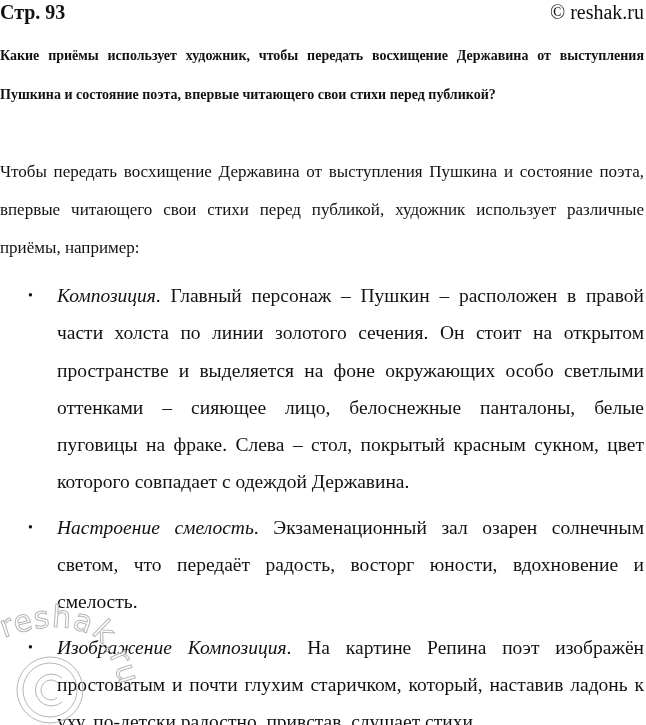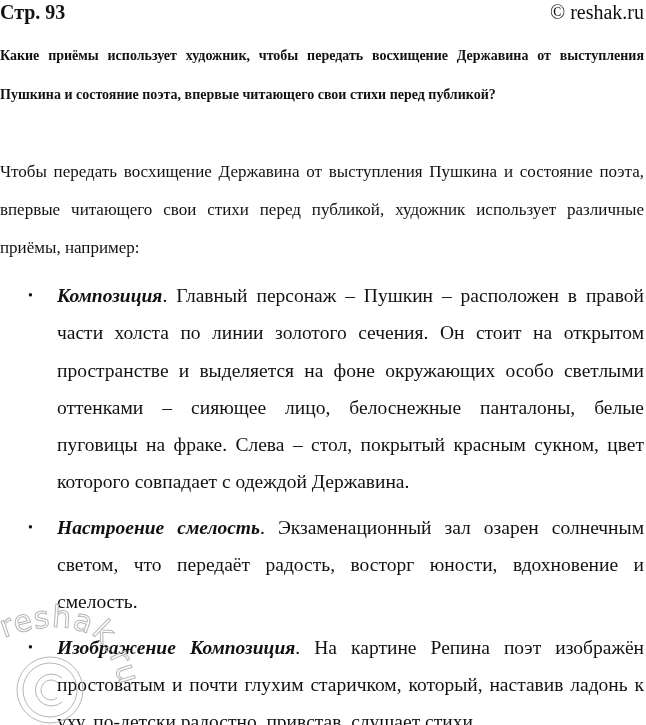--- a/index.html
+++ b/index.html
@@ -85,21 +85,20 @@
     }
     .bullet {
       position: absolute;
       left: 28px;
       top: 0;
       font-size: 14px;
       line-height: 37.3px;
     }
     .term {
       font-style: italic;
-      font-weight: bold;
     }
     .watermark {
       position: absolute;
       left: 0;
       top: 598px;
       width: 140px;
       height: 127px;
       pointer-events: none;
     }
   </style>

